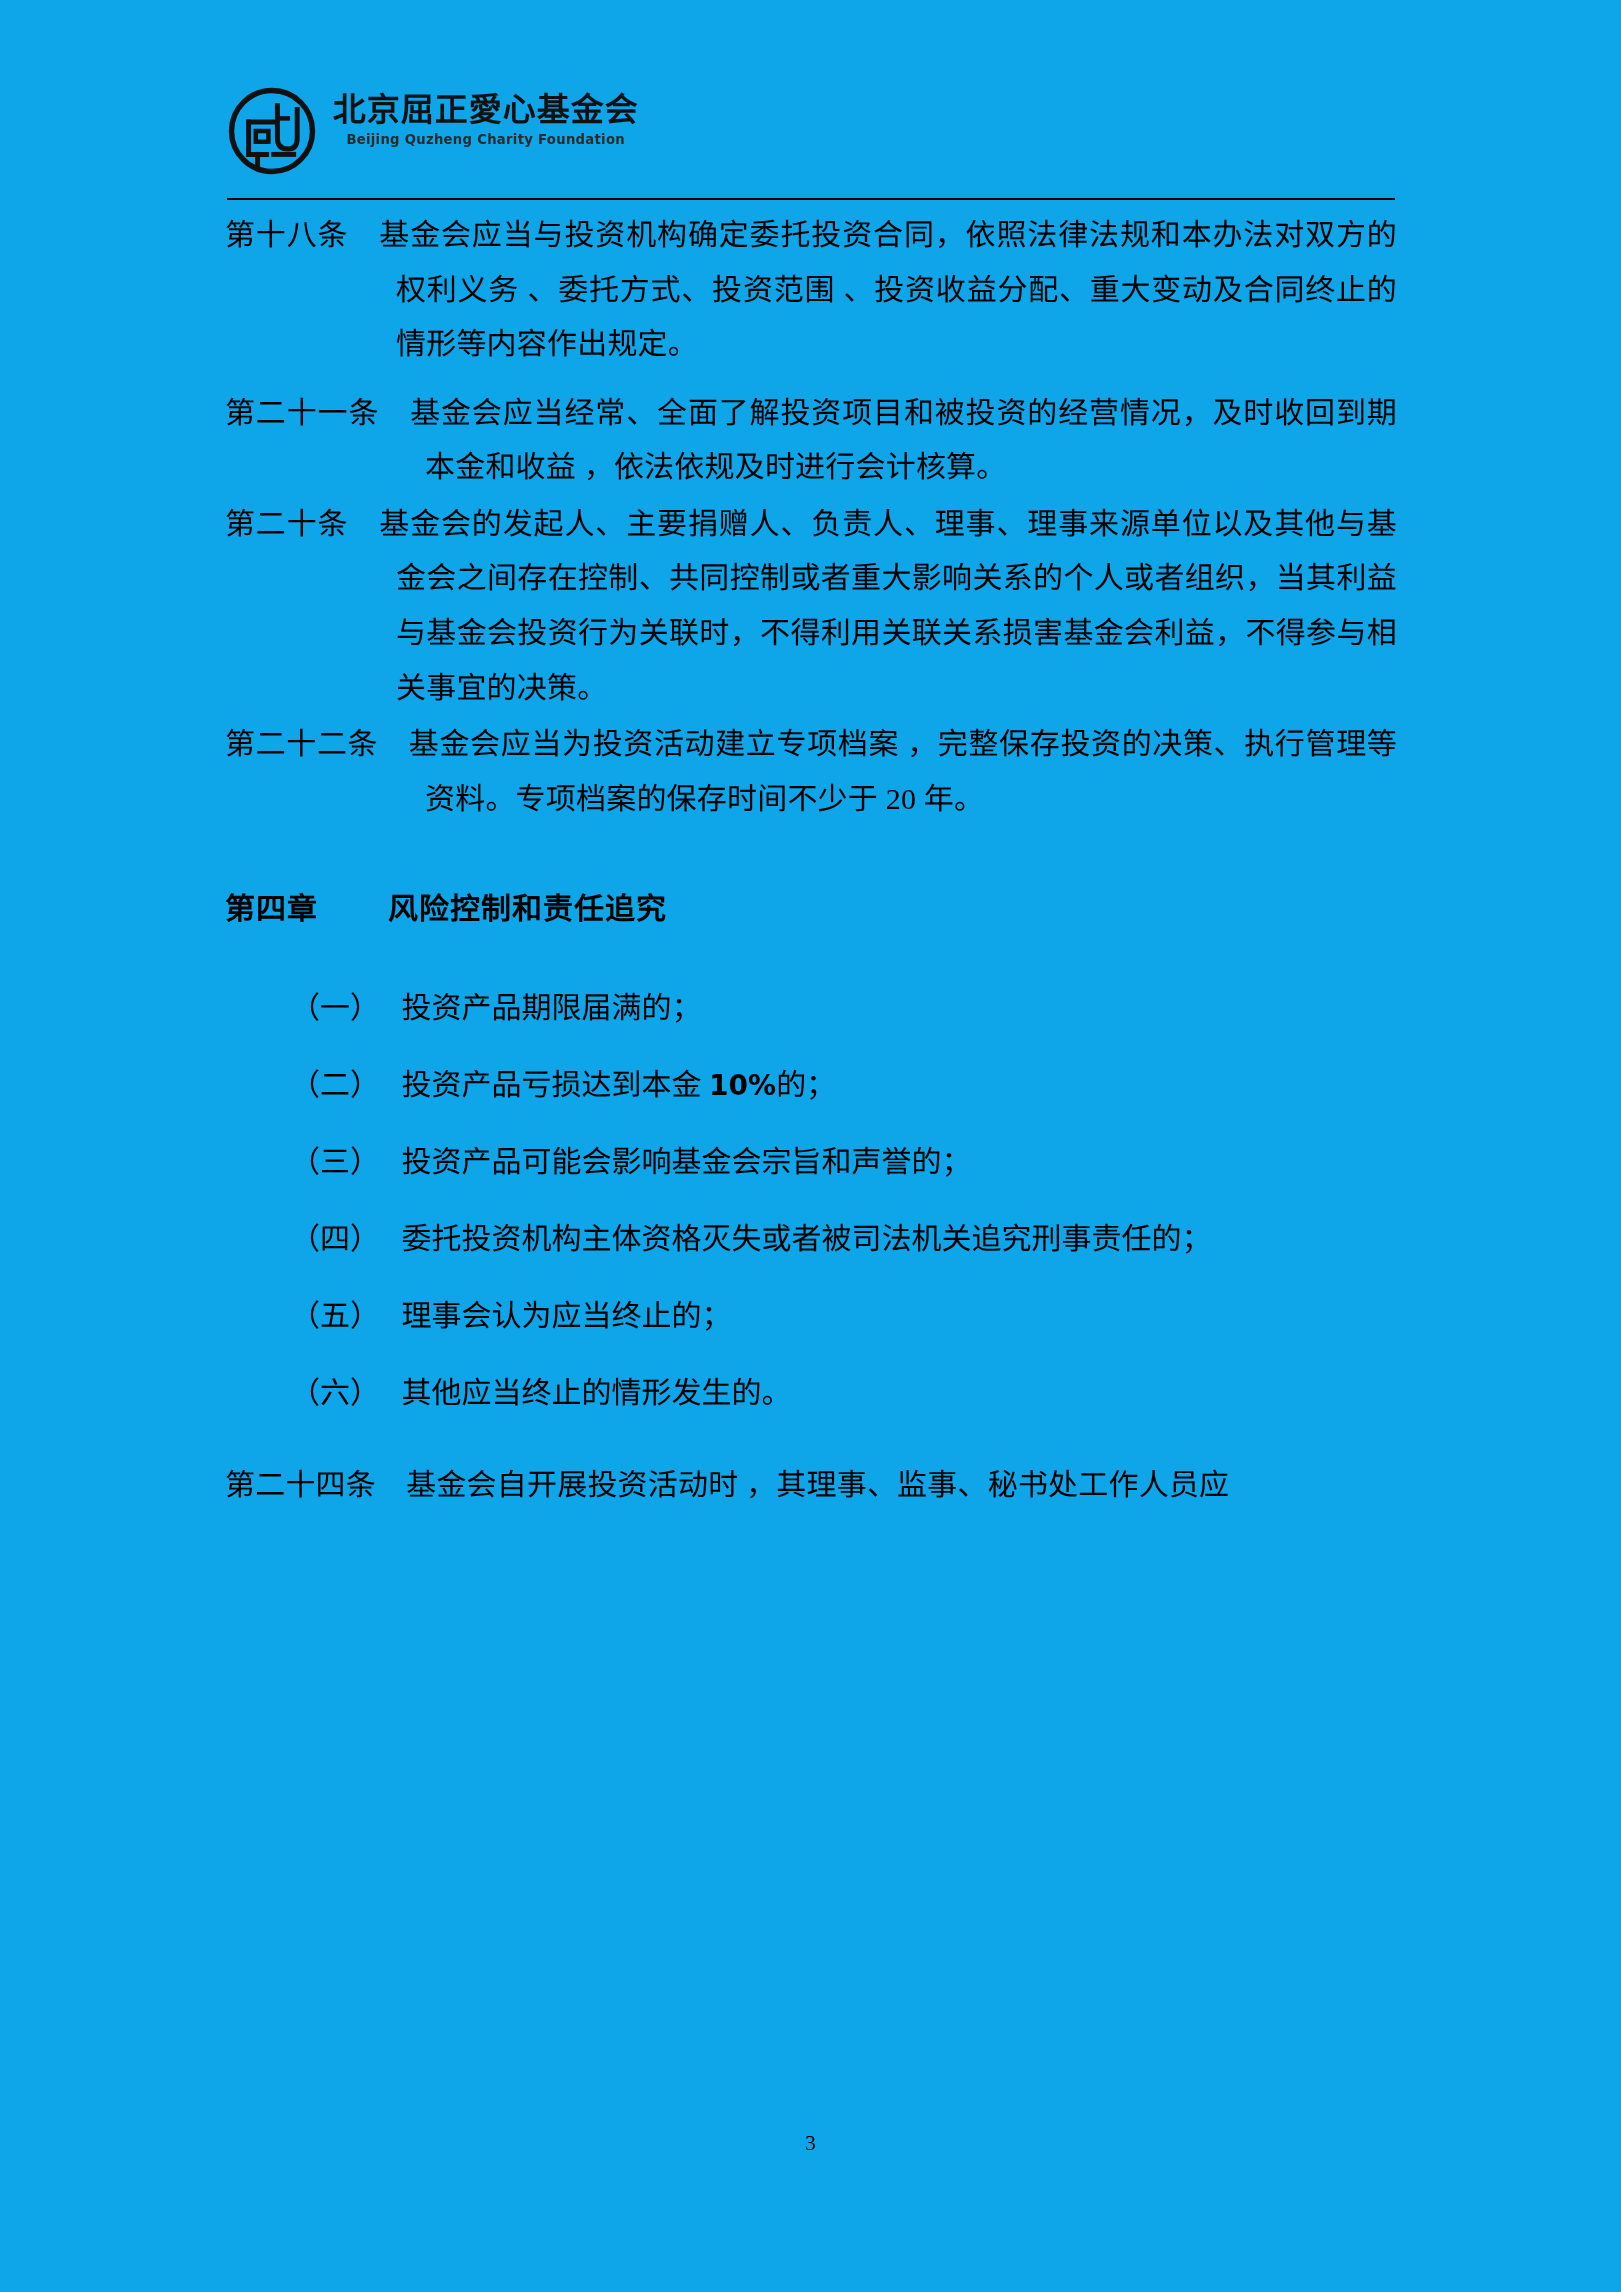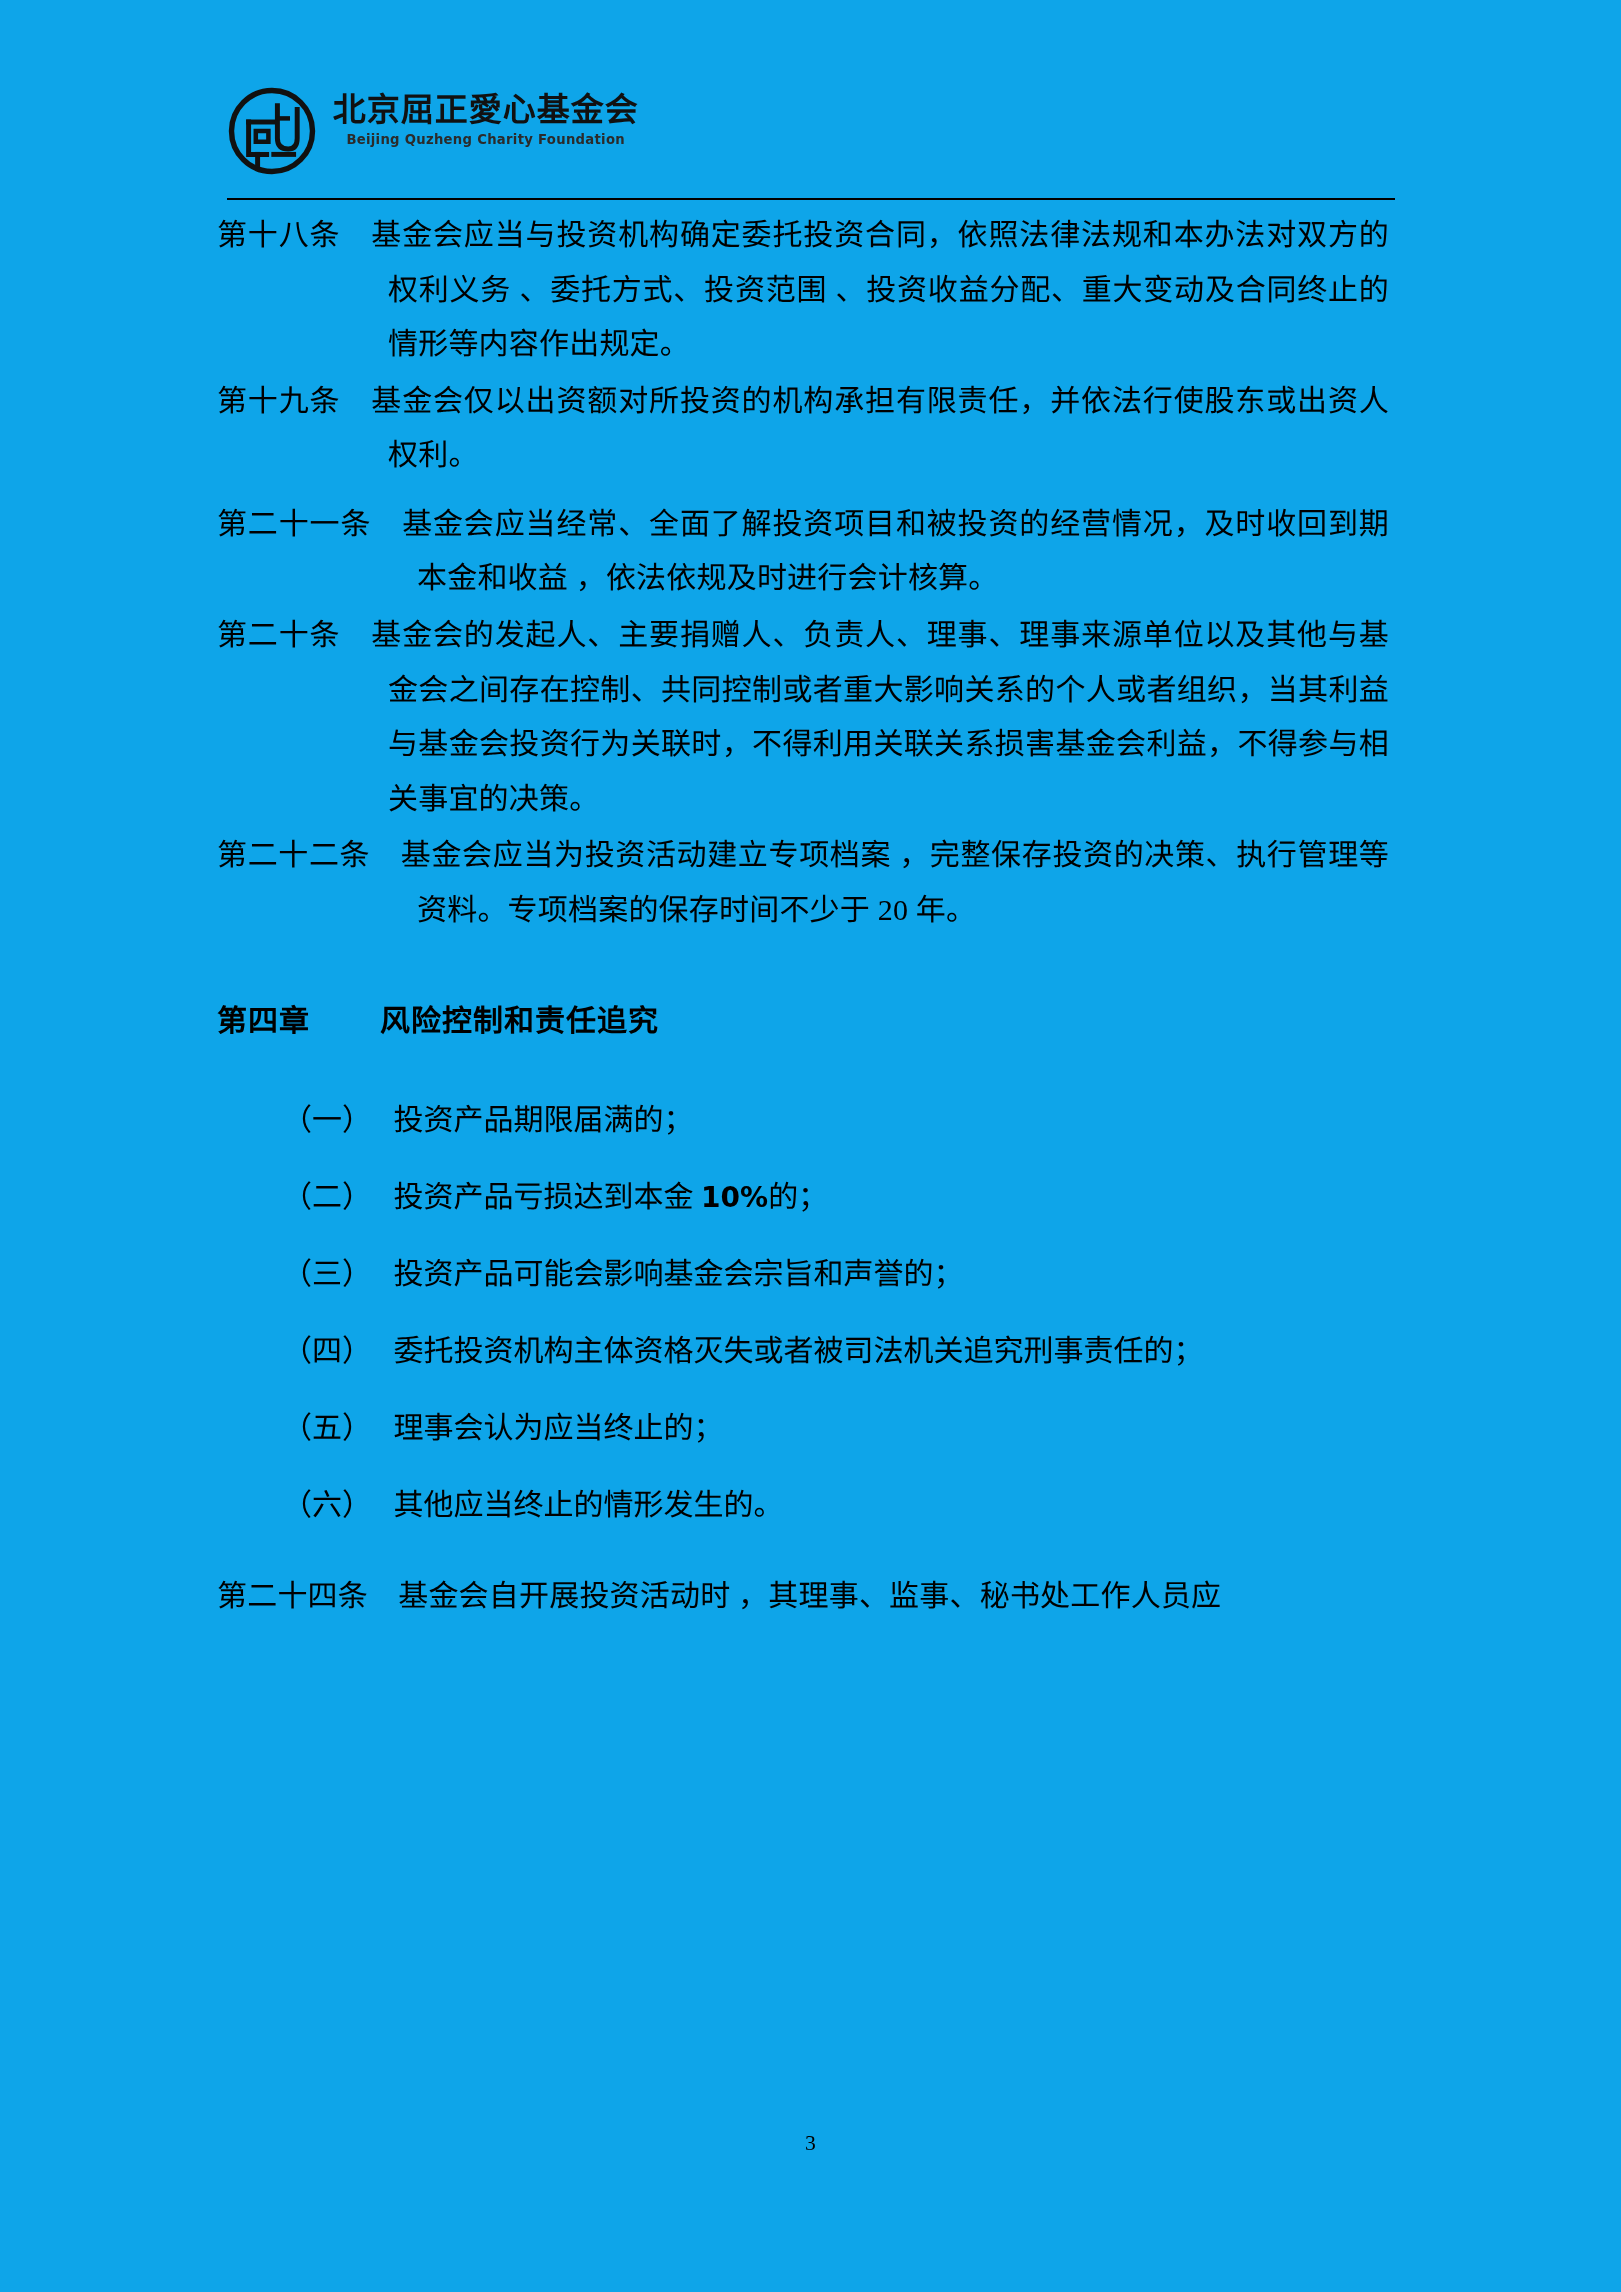--- a/index.html
+++ b/index.html
@@ -83,21 +83,21 @@
     left: 227px;
     top: 198px;
     width: 1168px;
     height: 0;
     border-top: 2.9px solid #000000;
   }
 
   
   .body-area {
     position: absolute;
-    left: 217px;
+    left: 225px;
     top: 208px;
     width: 1172px;
   }
 
   .art {
     font-size: 30px;
     line-height: 1.82;
     letter-spacing: 0.2px;
     margin: 0 0 2px 0;
     text-align: justify;
@@ -203,21 +203,20 @@
     </div>
 
   </div>
 
   <div class="header-rule"></div>
 
   <div class="body-area">
 
     <p class="art hang-3">第十八条　基金会应当与投资机构确定委托投资合同，依照法律法规和本办法对双方的权利义务 、委托方式、投资范围 、投资收益分配、重大变动及合同终止的情形等内容作出规定。</p>
 
-    <p class="art hang-3">第十九条　基金会仅以出资额对所投资的机构承担有限责任，并依法行使股东或出资人权利。</p>
 
 
     <div class="gap-sm"></div>
 
     <p class="art hang-4">第二十一条　基金会应当经常、全面了解投资项目和被投资的经营情况，及时收回到期本金和收益 ，依法依规及时进行会计核算。</p>
 
     <p class="art hang-3">第二十条　基金会的发起人、主要捐赠人、负责人、理事、理事来源单位以及其他与基金会之间存在控制、共同控制或者重大影响关系的个人或者组织，当其利益与基金会投资行为关联时，不得利用关联关系损害基金会利益，不得参与相关事宜的决策。</p>
 
     <p class="art hang-4">第二十二条　基金会应当为投资活动建立专项档案 ，完整保存投资的决策、执行管理等资料。专项档案的保存时间不少于 20 年。</p>
 

